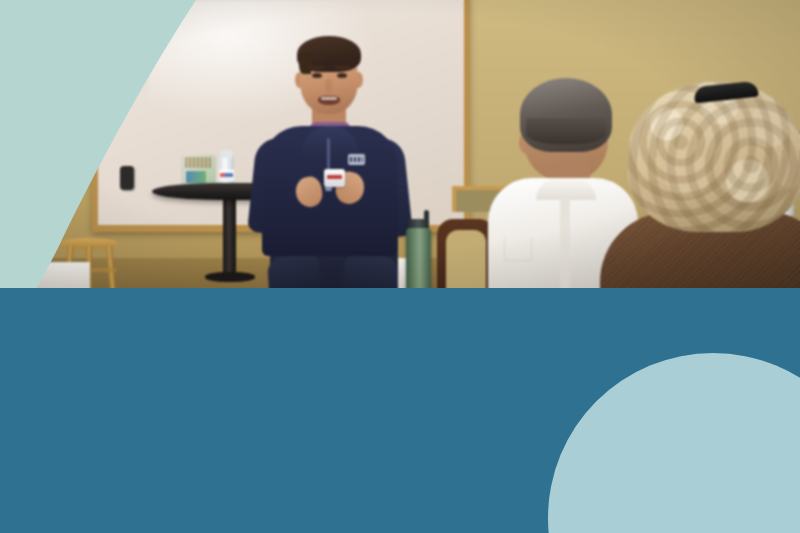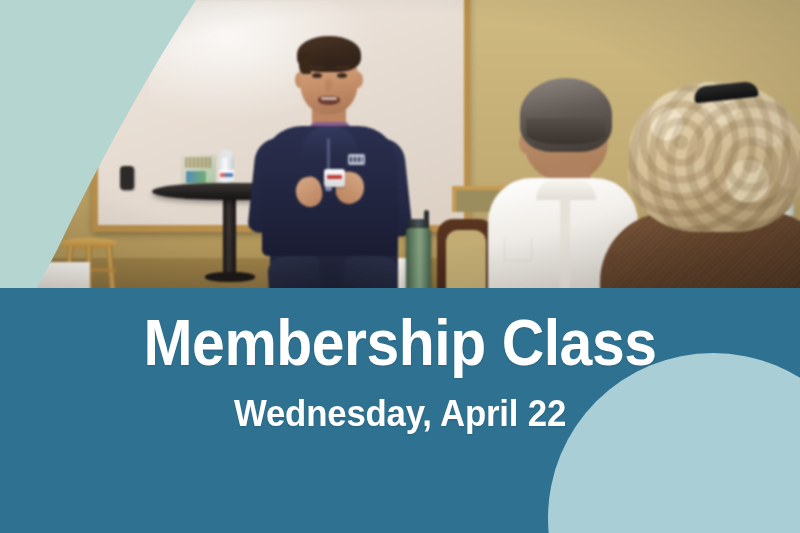--- a/index.html
+++ b/index.html
@@ -545,19 +545,15 @@
 
     <div class="mint-curve">
       <svg width="280" height="292" viewBox="0 0 280 292" aria-hidden="true">
         <path d="M0,0 L196,0 C150,70 95,170 58,248 C48,268 40,282 34,292 L0,292 Z" fill="#B5D5D1"></path>
       </svg>
     </div>
   </div>
 
   <div class="band">
     <div class="band-circle"></div>
-    <div class="band-text">
-      <h1 class="title">Membership Class</h1>
-      <p class="subtitle">Wednesday, April 22</p>
-    </div>
   </div>
 
 </div>
 
 </body></html>

